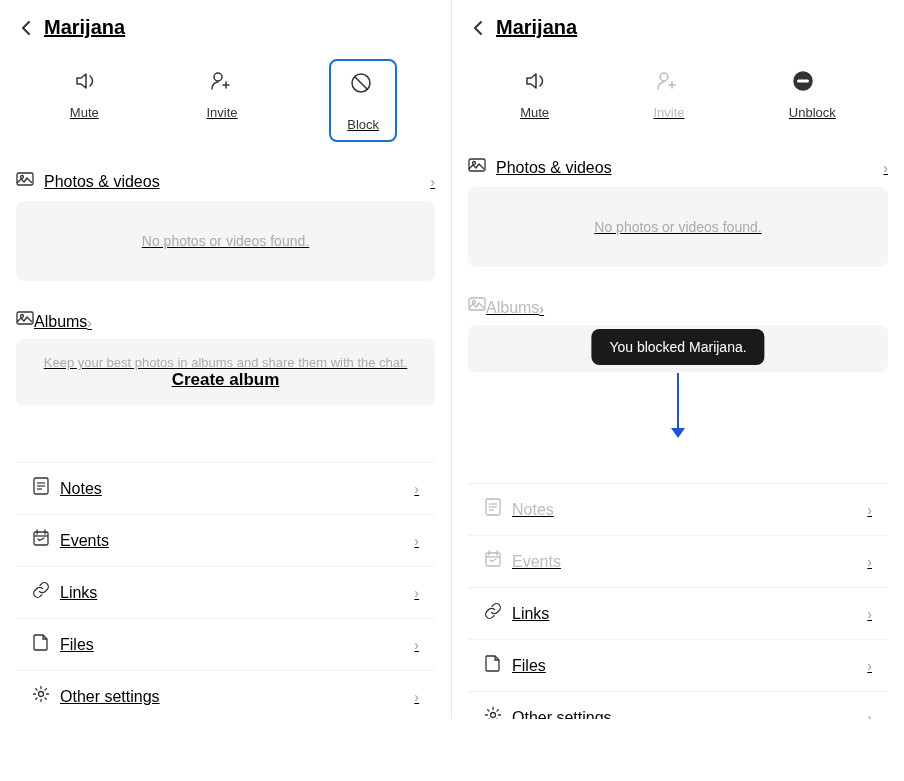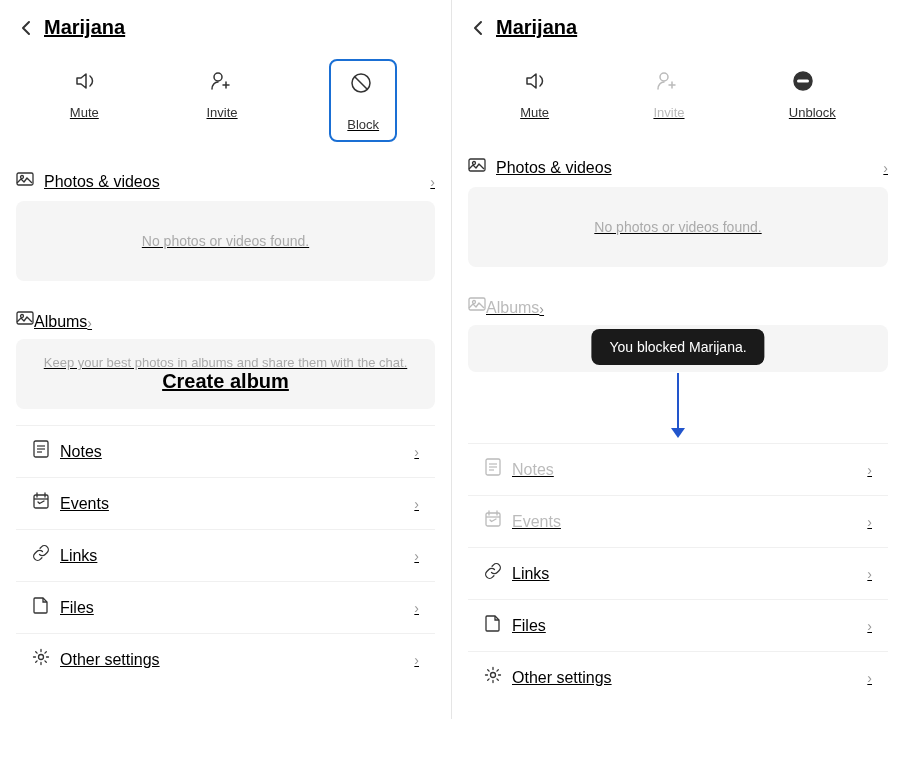--- a/index.html
+++ b/index.html
@@ -175,21 +175,21 @@
       text-align: center;
       margin-bottom: 8px;
     }
 
     .albums-content p {
       font-size: 13px;
       color: #aaa;
     }
 
     .create-album-btn {
-      font-size: 20px;
+      font-size: 17px;
       font-weight: 600;
       color: #000;
       cursor: pointer;
     }
 
     .tooltip {
       background: #1a1a1a;
       color: #fff;
       font-size: 14px;
       padding: 10px 18px;
@@ -207,20 +207,21 @@
       position: relative;
     }
 
     
     .albums-content.dimmed p {
       opacity: 0.4;
     }
 
     .section-list {
       padding: 0 16px;
+      margin-top: 40px;
     }
 
     .sep-line {
       height: 1px;
       background: #f0f0f0;
       margin: 0;
     }
   </style>
 </head>
 <body>

